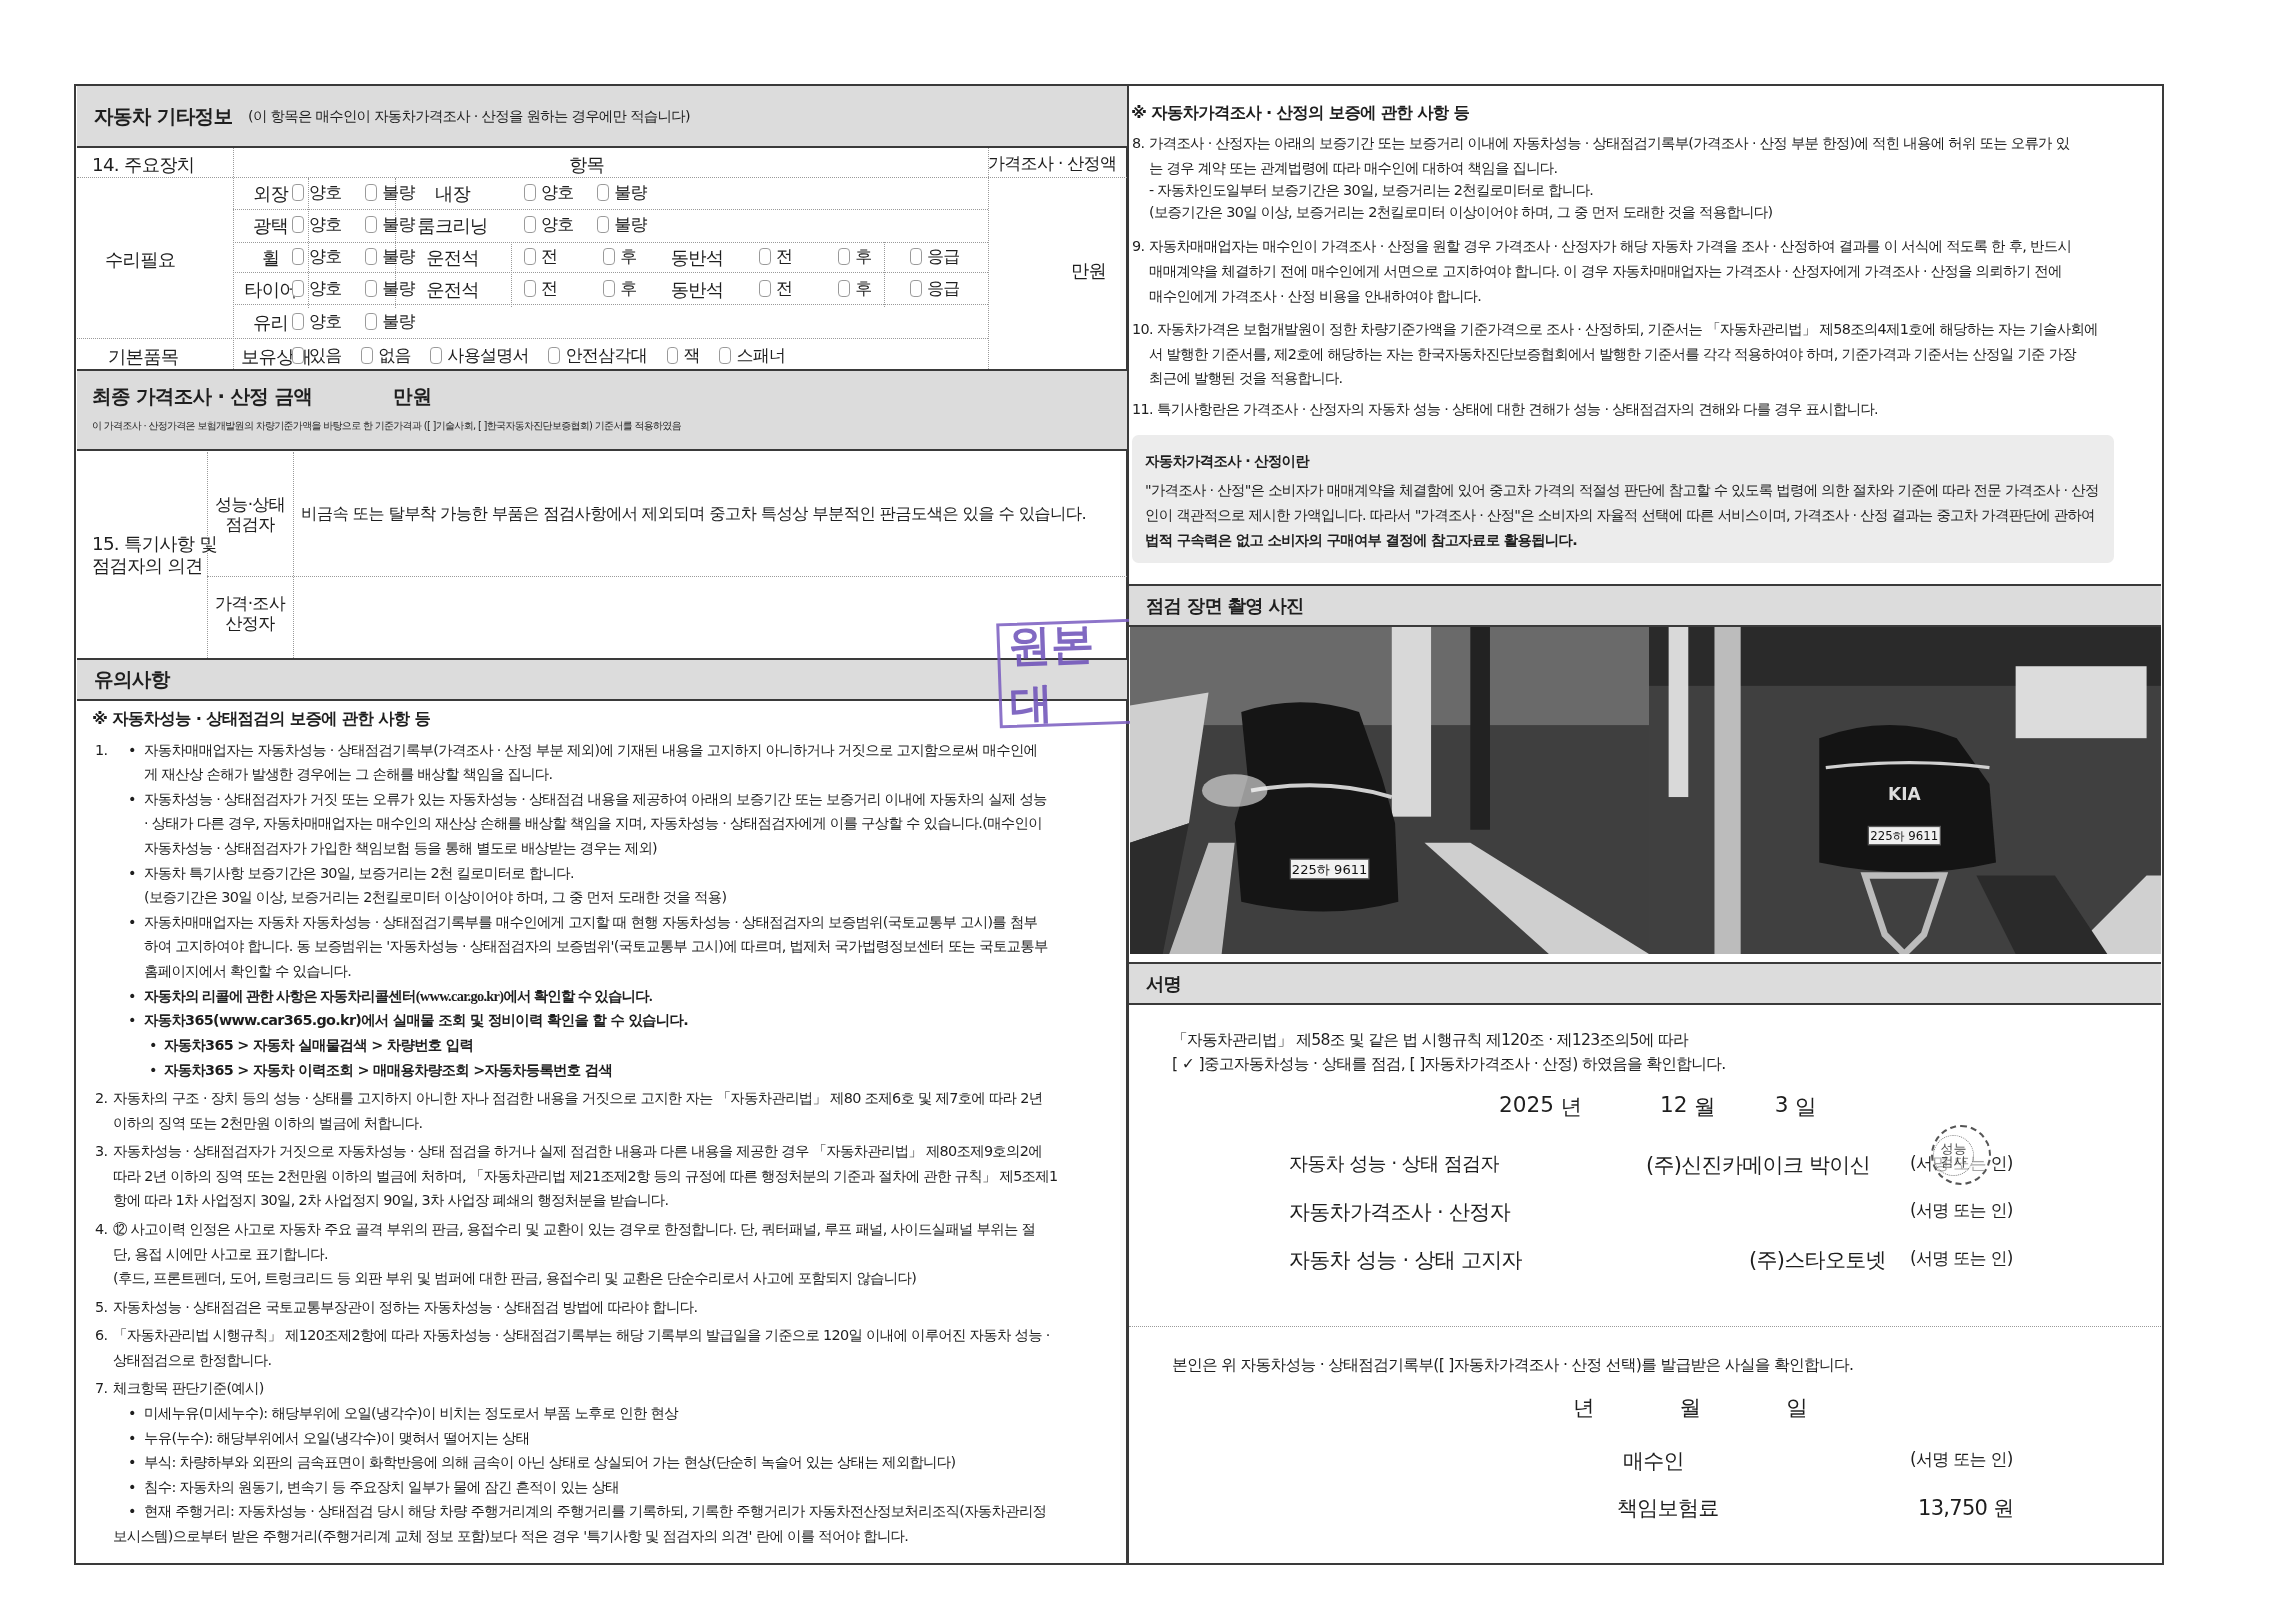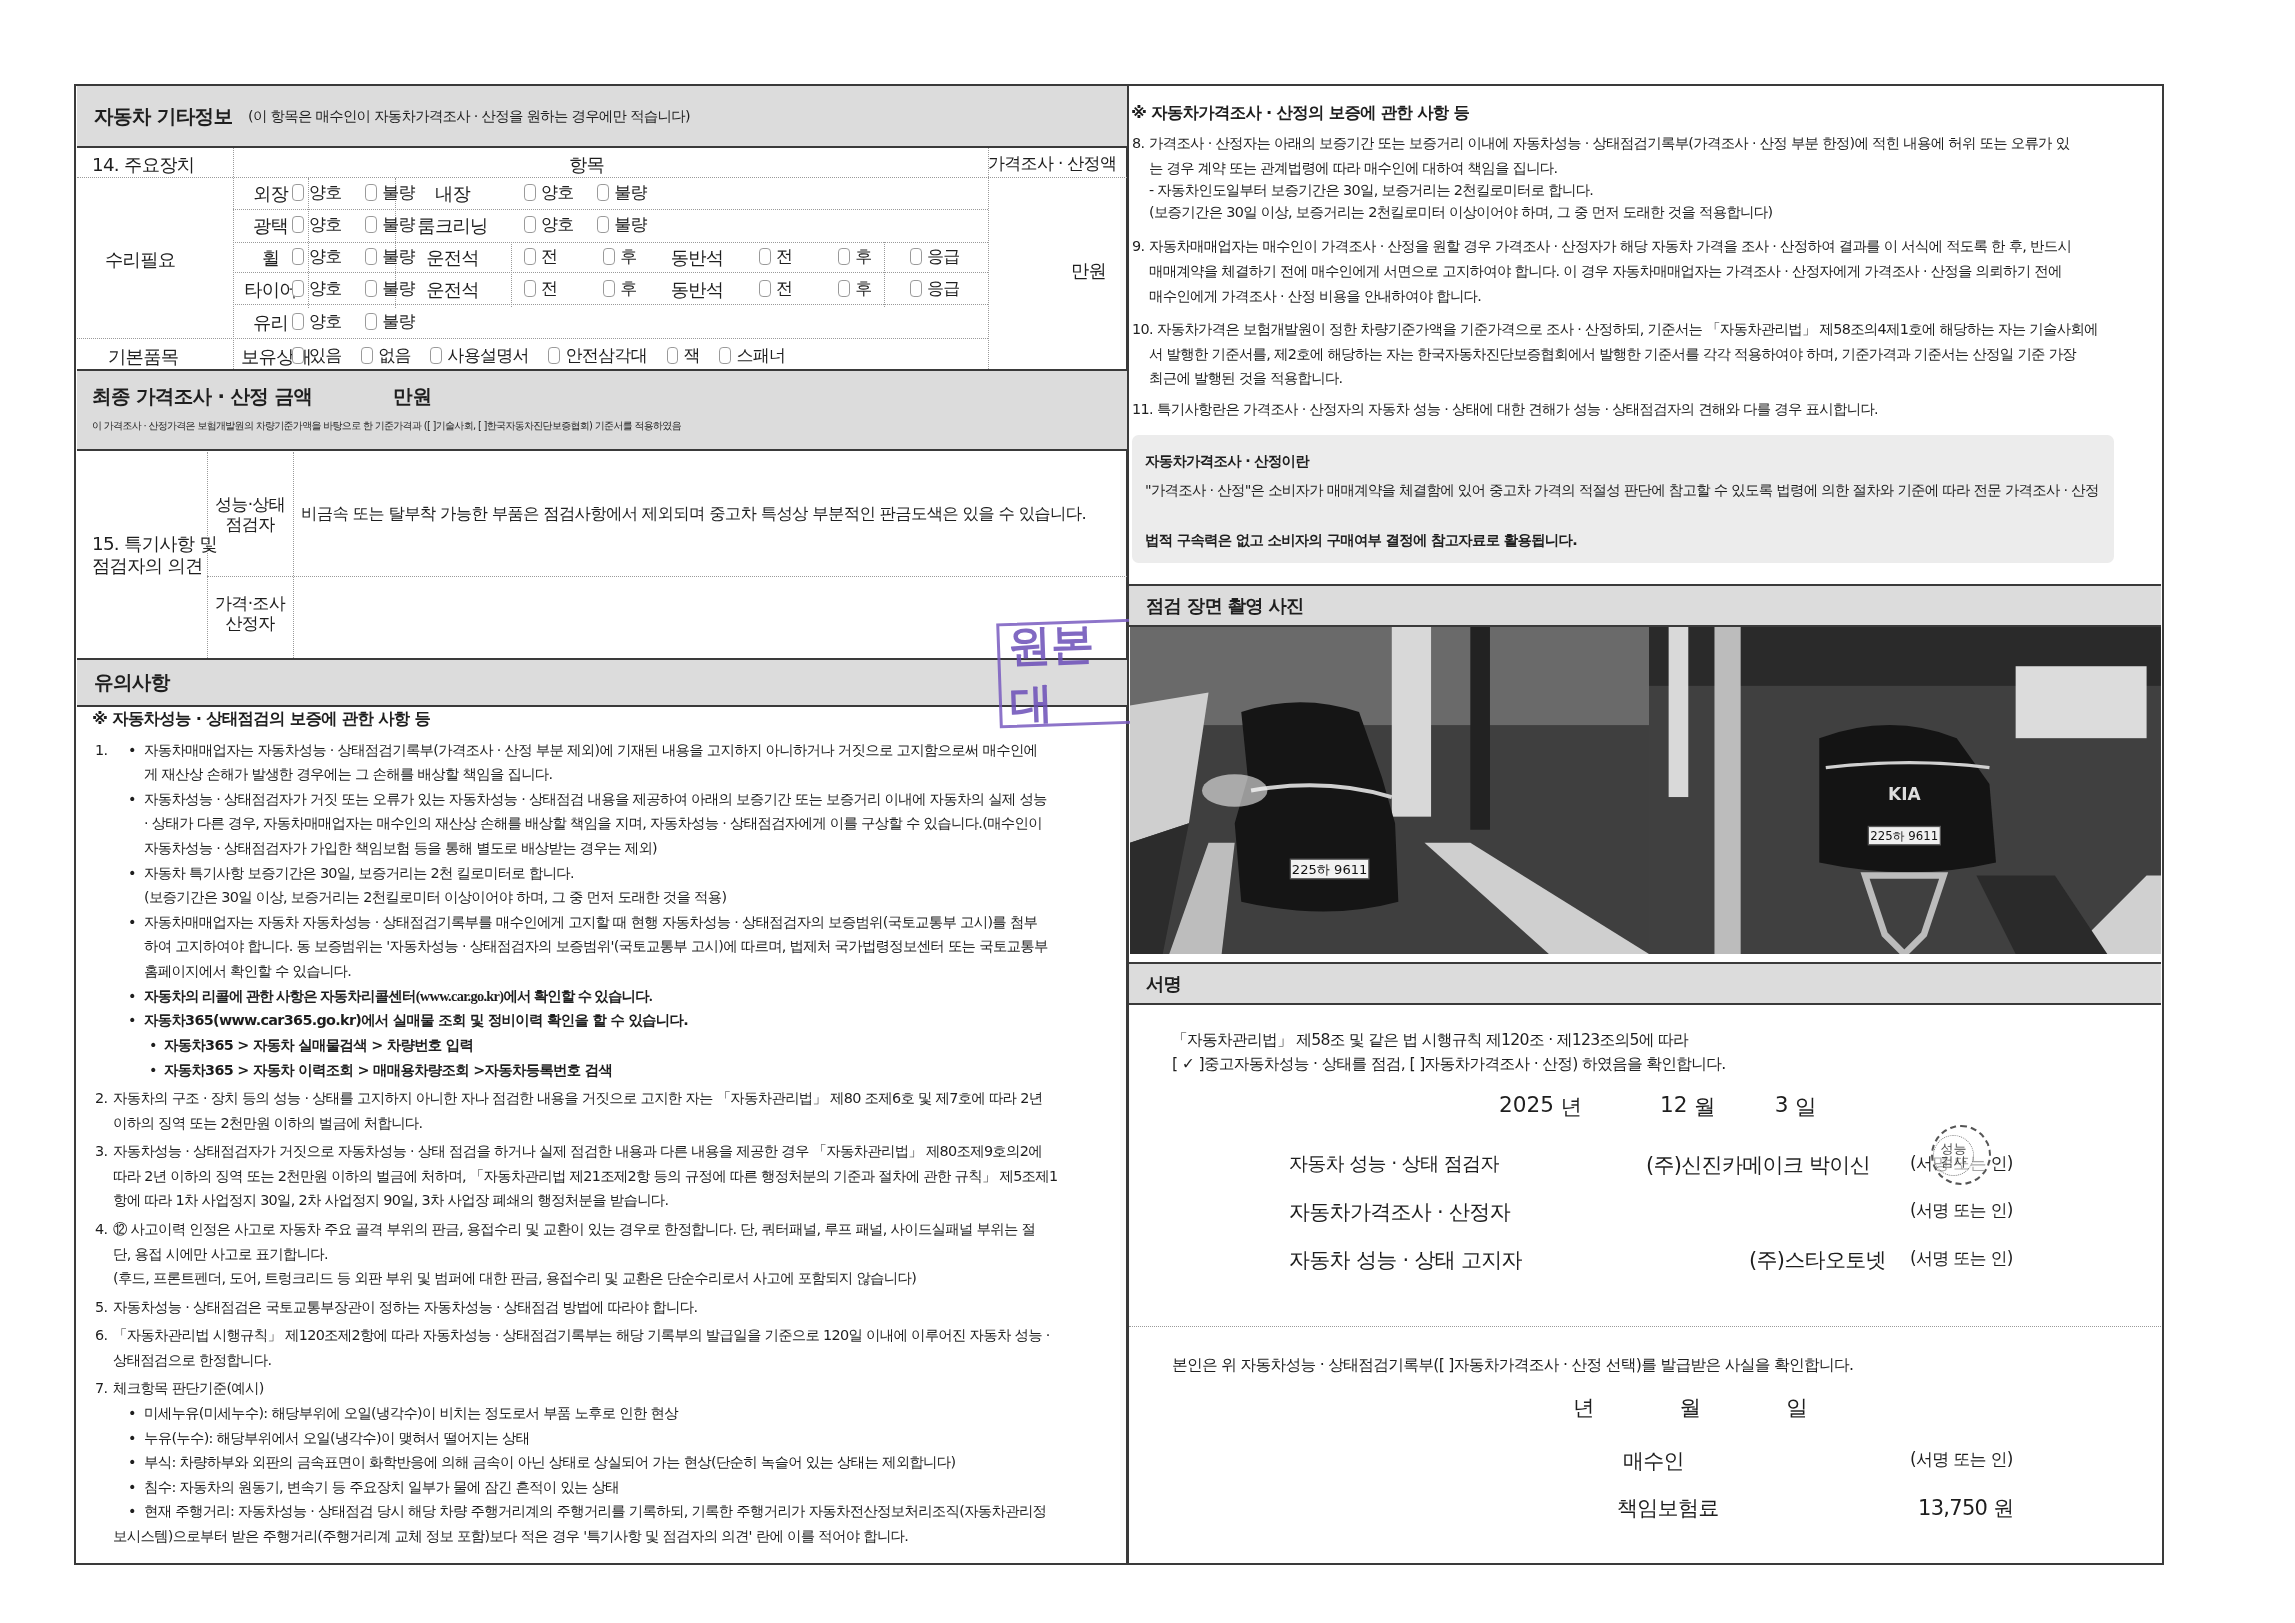--- a/index.html
+++ b/index.html
@@ -259,21 +259,21 @@
   <div>성능·상태</div>
   <div>점검자</div>
 </div>
 <div class="abs txt" style="left:301px; top:503px; font-size:16.4px;">비금속 또는 탈부착 가능한 부품은 점검사항에서 제외되며 중고차 특성상 부분적인 판금도색은 있을 수 있습니다.</div>
 <div class="abs" style="left:207px; top:594px; width:86px; text-align:center; font-size:17px; line-height:19.6px; letter-spacing:-0.7px;">
   <div>가격·조사</div>
   <div>산정자</div>
 </div>
 <div class="abs" style="left:301px; top:583px; width:812px; height:69px;"></div>
 
-<div class="sec-head" style="left:77px; top:658px; width:1050px; height:49px; border-top:2.6px solid #3a3a3a;">
+<div class="sec-head" style="left:77px; top:658px; width:1050px; height:43px; border-top:2.6px solid #3a3a3a;">
   <span class="t">유의사항</span>
 </div>
 <div class="abs" style="left:92px; top:708px; font-weight:bold; font-size:16.4px; letter-spacing:-0.7px;">※ 자동차성능 · 상태점검의 보증에 관한 사항 등</div>
 
 <div id="cautions-list">
     <div class="note-line" style="left: 95px; top: 742px;">1.</div>
     <div class="note-line" style="left: 128px; top: 742px;">•</div>
     <div class="note-line" style="left: 144px; top: 742px;">자동차매매업자는 자동차성능 · 상태점검기록부(가격조사 · 산정 부분 제외)에 기재된 내용을 고지하지 아니하거나 거짓으로 고지함으로써 매수인에</div>
     <div class="note-line" style="left: 144px; top: 766px;">게 재산상 손해가 발생한 경우에는 그 손해를 배상할 책임을 집니다.</div>
     <div class="note-line" style="left: 128px; top: 791px;">•</div>
@@ -345,20 +345,21 @@
     <div class="note-line" style="left: 1157px; top: 321px;">자동차가격은 보험개발원이 정한 차량기준가액을 기준가격으로 조사 · 산정하되, 기준서는 「자동차관리법」 제58조의4제1호에 해당하는 자는 기술사회에</div>
     <div class="note-line" style="left: 1149px; top: 346px;">서 발행한 기준서를, 제2호에 해당하는 자는 한국자동차진단보증협회에서 발행한 기준서를 각각 적용하여야 하며, 기준가격과 기준서는 산정일 기준 가장</div>
     <div class="note-line" style="left: 1149px; top: 370px;">최근에 발행된 것을 적용합니다.</div>
     <div class="note-line" style="left: 1132px; top: 401px;">11.</div>
     <div class="note-line" style="left: 1157px; top: 401px;">특기사항란은 가격조사 · 산정자의 자동차 성능 · 상태에 대한 견해가 성능 · 상태점검자의 견해와 다를 경우 표시합니다.</div>
   </div>
 
 <div class="infobox">
   <div class="abs" style="left:13px; top:17px; font-weight:bold; font-size:14.4px; letter-spacing:-0.7px;">자동차가격조사 · 산정이란</div>
   <div class="abs txt" style="left:13px; top:46px; font-size:14.4px;">"가격조사 · 산정"은 소비자가 매매계약을 체결함에 있어 중고차 가격의 적절성 판단에 참고할 수 있도록 법령에 의한 절차와 기준에 따라 전문 가격조사 · 산정</div>
+  <div class="abs txt" style="left:13px; top:71px; font-size:14.4px;">인이 객관적으로 제시한 가액입니다. 따라서 "가격조사 · 산정"은 소비자의 자율적 선택에 따른 서비스이며, 가격조사 · 산정 결과는 중고차 가격판단에 관하여</div>
   <div class="abs txt" style="left:13px; top:96px; font-size:14.4px; font-weight:bold;">법적 구속력은 없고 소비자의 구매여부 결정에 참고자료로 활용됩니다.</div>
 </div>
 
 <div class="sec-head" style="left:1129px; top:584px; width:1032px; height:43px; border-top:2.6px solid #3a3a3a;">
   <span class="t" style="font-size:18.3px;">점검 장면 촬영 사진</span>
 </div>
 
 <div class="photo" style="left:1130px; width:519px;">
   <svg viewBox="0 0 793 500" preserveAspectRatio="none">
     <rect width="793" height="500" fill="#3f3f3f"></rect>

